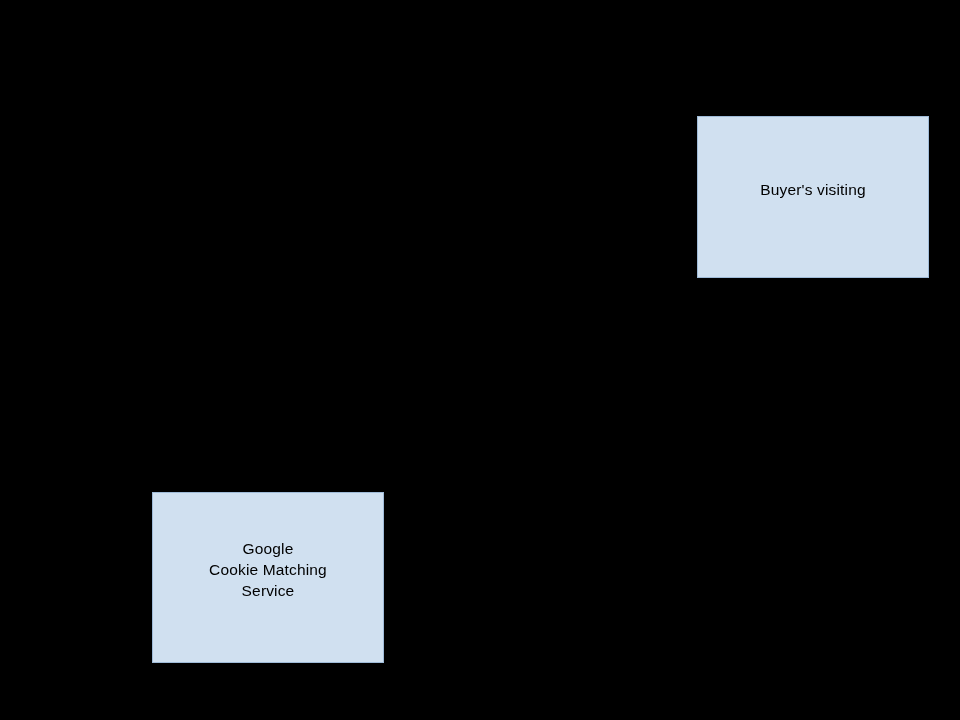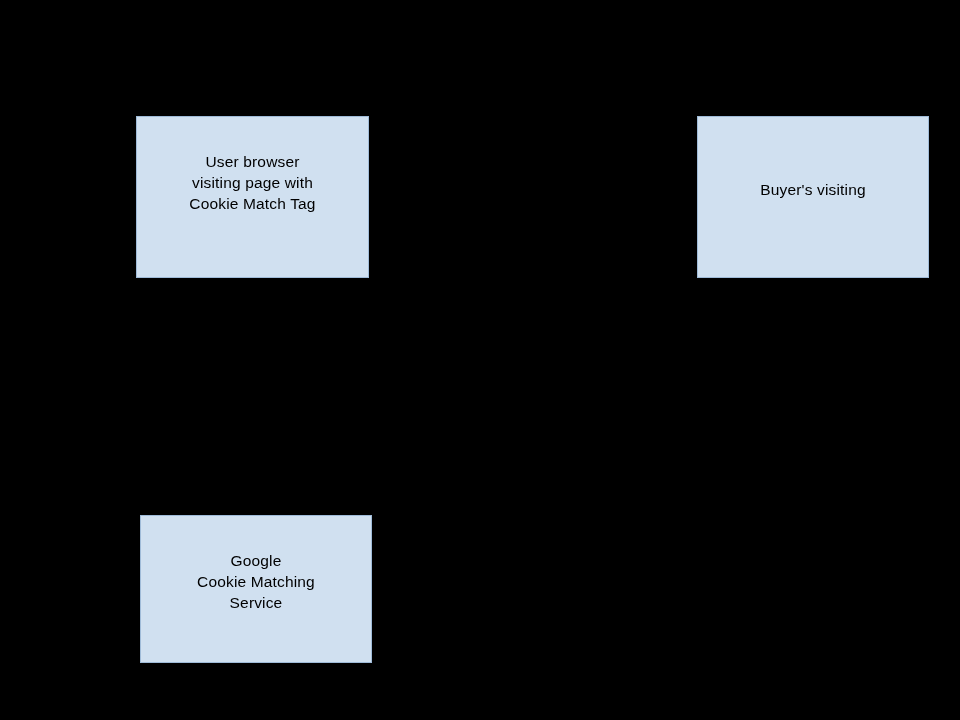--- a/index.html
+++ b/index.html
@@ -50,25 +50,24 @@
   #node-buyers-service {
     left: 697px;
     top: 116px;
     width: 232px;
     height: 162px;
   }
   #node-buyers-service .node-label {
     transform: translateY(-8px);
   }
   #node-google-cms {
-    left: 140px;
+    left: 152px;
     top: 492px;
     width: 232px;
-    height: 148px;
-    margin-top: 23px;
+    height: 171px;
   }
   #node-google-cms .node-label {
     transform: translateY(-8px);
   }
   
   #edge-layer {
     position: absolute;
     left: 0;
     top: 0;
     width: 960px;
@@ -93,25 +92,20 @@
     <path class="edge-line" d="M 369 197 L 691 197"></path>
     <polygon class="edge-head" points="691,192 697,197 691,202"></polygon>
 
     <path class="edge-line" d="M 252 278 L 252 486"></path>
     <polygon class="edge-head" points="247,486 257,486 252,492"></polygon>
 
     <path class="edge-line" d="M 372 573 L 813 573 L 813 284"></path>
     <polygon class="edge-head" points="808,284 818,284 813,278"></polygon>
   </svg>
 
-  <div class="node-box" id="node-user-browser">
-    <span class="node-label">User browser
-visiting page with
-Cookie Match Tag</span>
-  </div>
 
   <div class="node-box" id="node-buyers-service">
     <span class="node-label">Buyer's visiting</span>
   </div>
 
   <div class="node-box" id="node-google-cms">
     <span class="node-label">Google
 Cookie Matching
 Service</span>
   </div>

